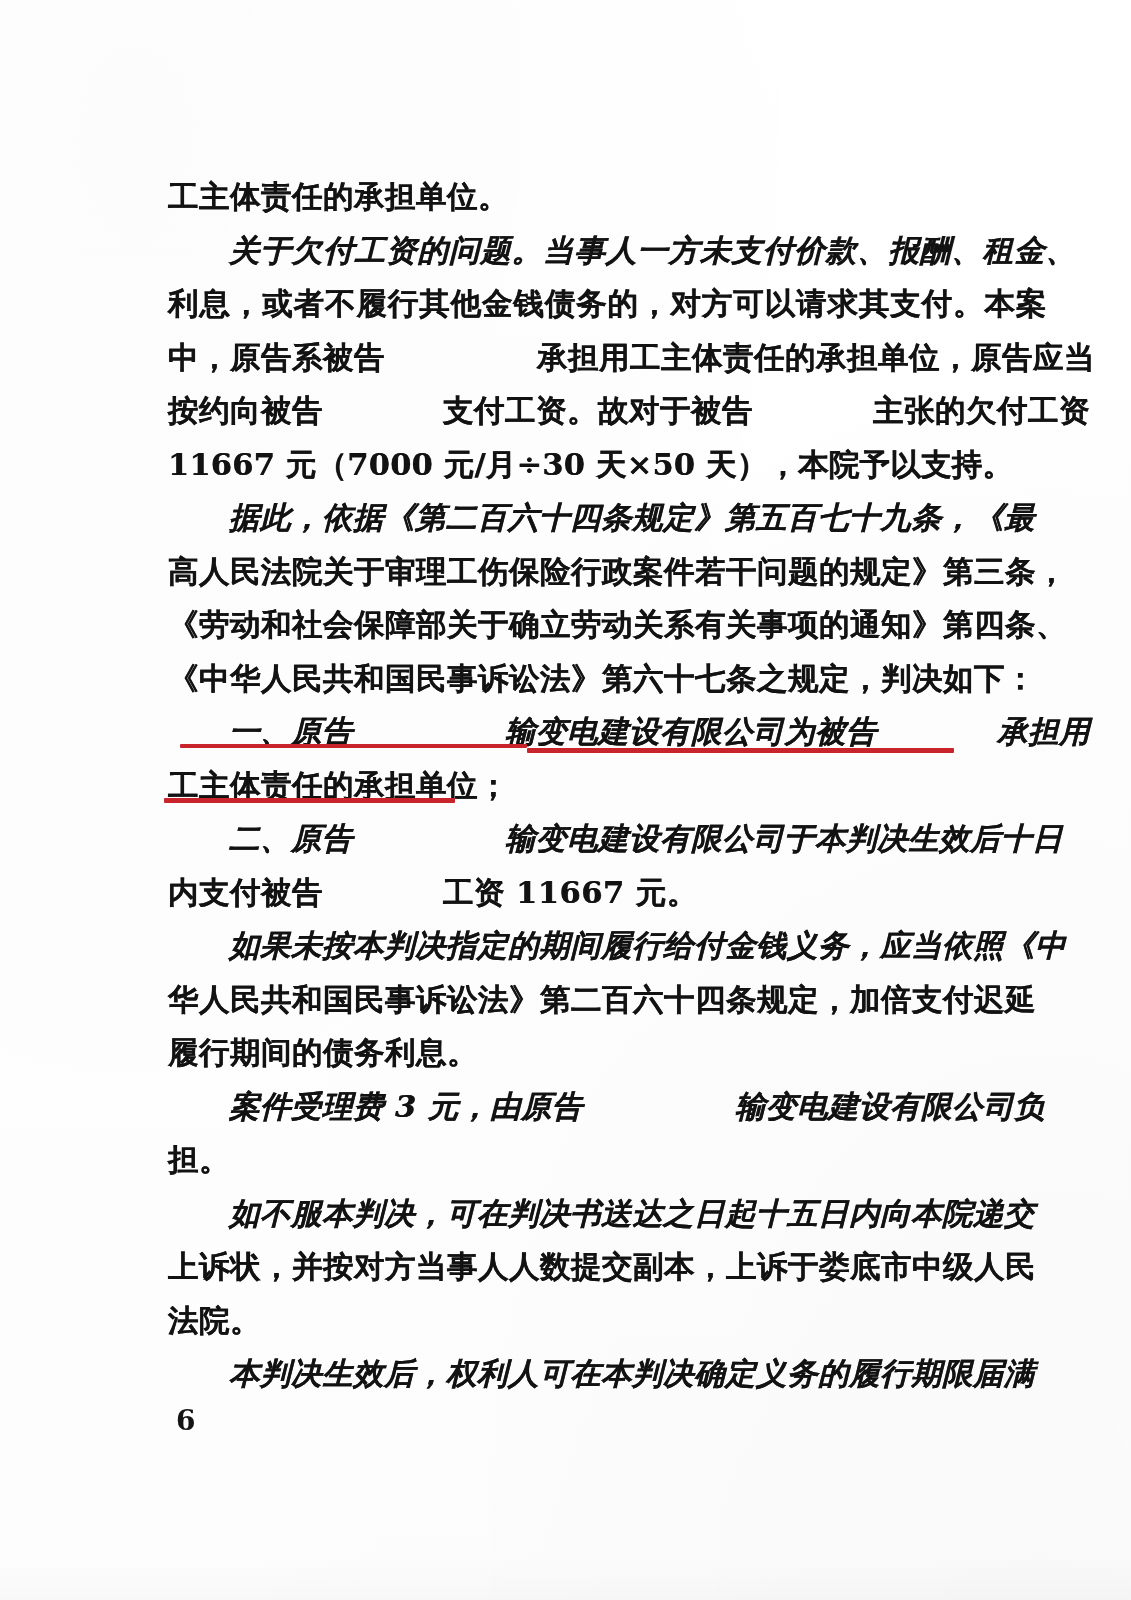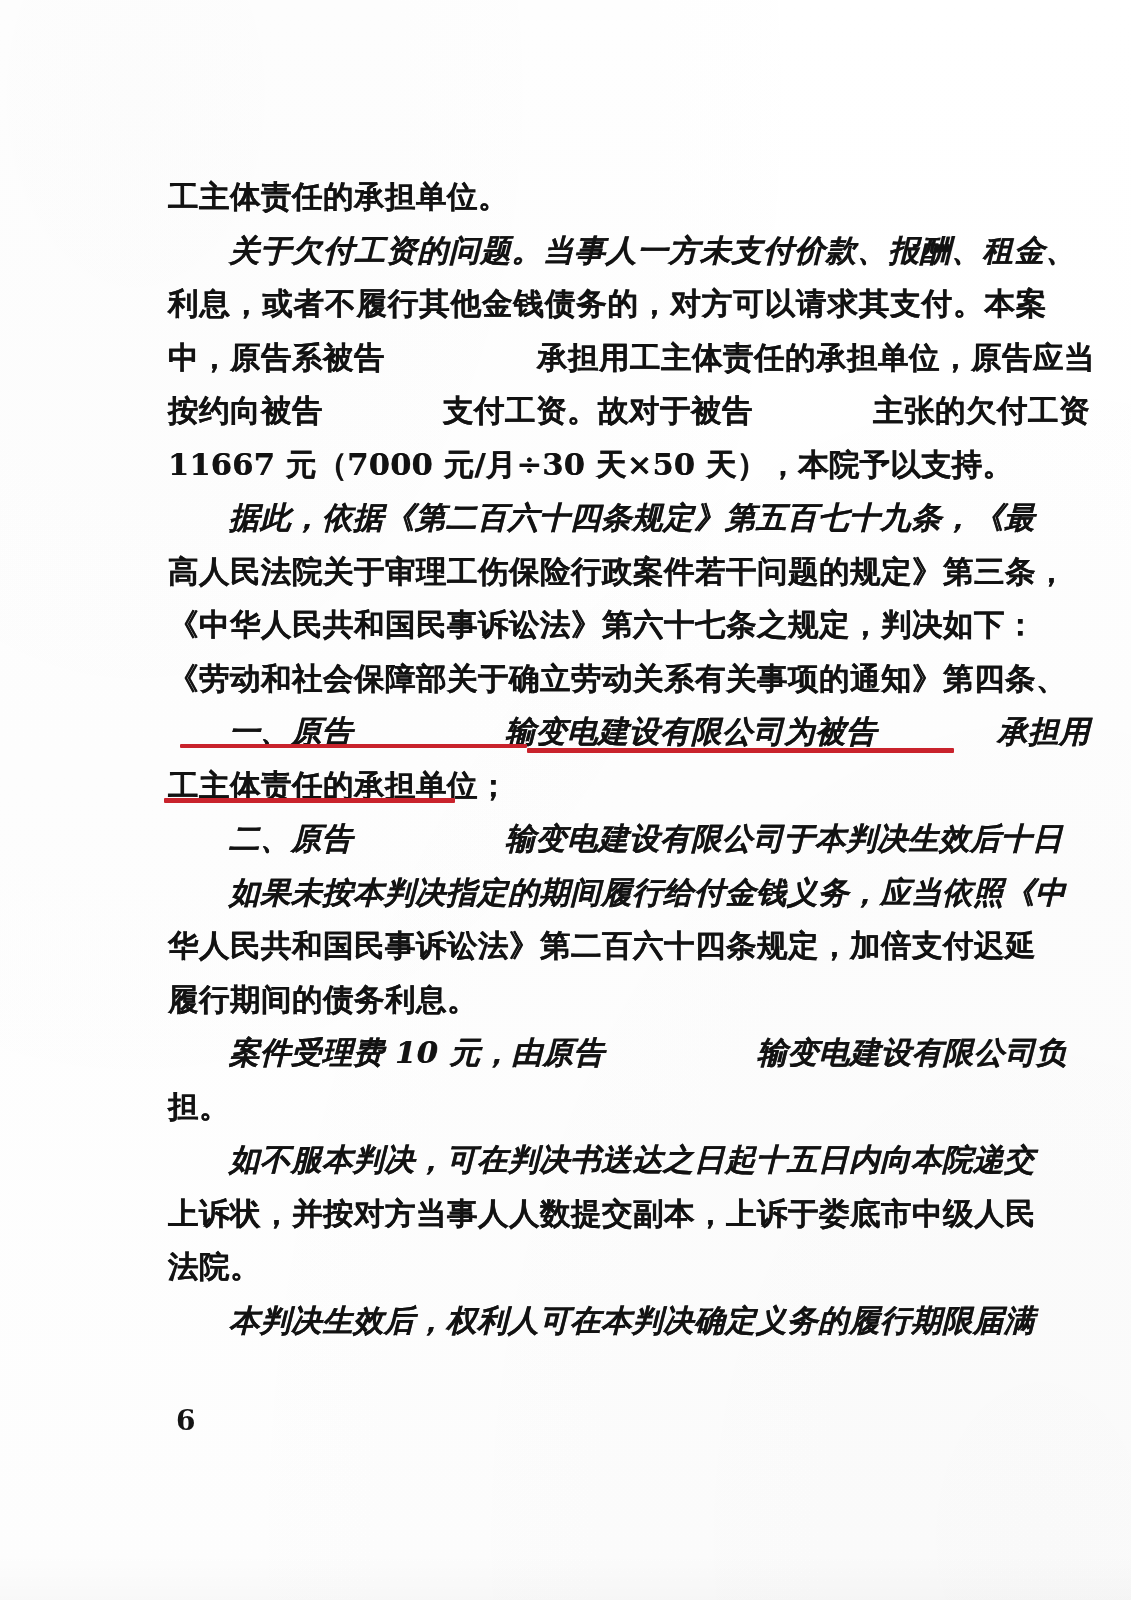--- a/index.html
+++ b/index.html
@@ -108,38 +108,39 @@
     <div class="ln"><span>中，原告系被告</span><span class="gap g-lg"></span><span>承担用工主体责任的承担单位，原告应当</span></div>
 
     <div class="ln"><span>按约向被告</span><span class="gap g-md"></span><span>支付工资。故对于被告</span><span class="gap g-md"></span><span>主张的欠付工资</span></div>
 
     <div class="ln num">11667 元（7000 元/月÷30 天×50 天），本院予以支持。</div>
 
     <div class="ln indent">据此，依据《第二百六十四条规定》第五百七十九条，《最</div>
 
     <div class="ln">高人民法院关于审理工伤保险行政案件若干问题的规定》第三条，</div>
 
+    <div class="ln">《劳动和社会保障部关于确立劳动关系有关事项的通知》第四条、</div>
+
     <div class="ln">《中华人民共和国民事诉讼法》第六十七条之规定，判决如下：</div>
-
-    <div class="ln">《劳动和社会保障部关于确立劳动关系有关事项的通知》第四条、</div>
 
     <div class="ln indent"><span>一、原告</span><span class="gap g-lg"></span><span>输变电建设有限公司为被告</span><span class="gap g-md"></span><span>承担用</span></div>
 
     <div class="ln">工主体责任的承担单位；</div>
 
     <div class="ln indent"><span>二、原告</span><span class="gap g-lg"></span><span>输变电建设有限公司于本判决生效后十日</span></div>
 
+    <div class="ln"><span>内支付被告</span><span class="gap g-md"></span><span>工资 11667 元。</span></div>
 
     <div class="ln indent">如果未按本判决指定的期间履行给付金钱义务，应当依照《中</div>
 
     <div class="ln">华人民共和国民事诉讼法》第二百六十四条规定，加倍支付迟延</div>
 
     <div class="ln">履行期间的债务利息。</div>
 
-    <div class="ln indent"><span>案件受理费 10 元，由原告</span><span class="gap g-lg"></span><span>输变电建设有限公司负</span></div>
+    <div class="ln indent"><span>案件受理费 3 元，由原告</span><span class="gap g-lg"></span><span>输变电建设有限公司负</span></div>
 
     <div class="ln">担。</div>
 
     <div class="ln indent">如不服本判决，可在判决书送达之日起十五日内向本院递交</div>
 
     <div class="ln">上诉状，并按对方当事人人数提交副本，上诉于娄底市中级人民</div>
 
     <div class="ln">法院。</div>
 
     <div class="ln indent">本判决生效后，权利人可在本判决确定义务的履行期限届满</div>

